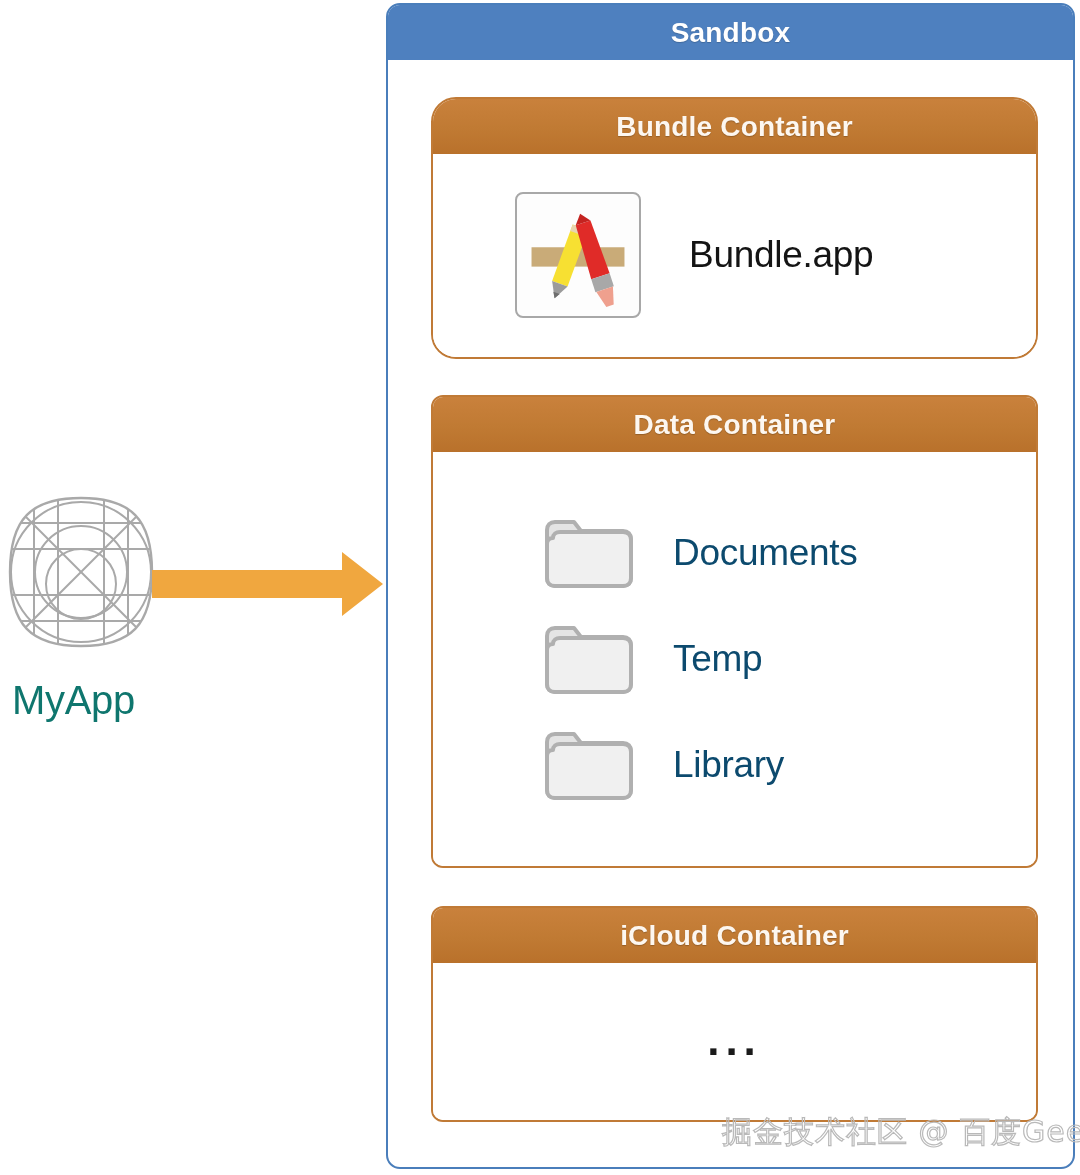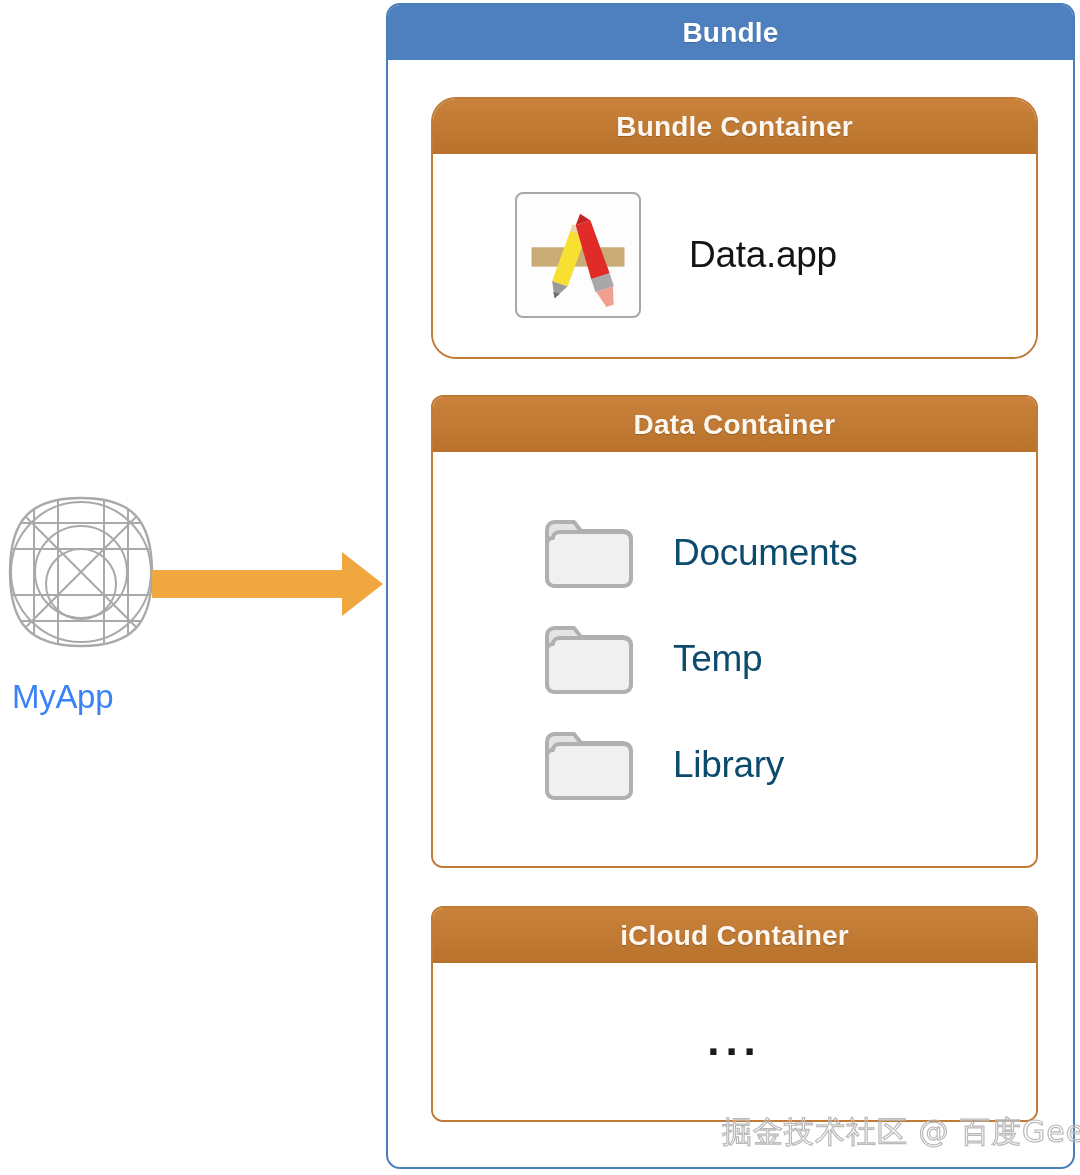--- a/index.html
+++ b/index.html
@@ -9,21 +9,21 @@
     font-family: "Liberation Sans", sans-serif;
     overflow: hidden;
   }
   #stage { position: relative; width: 1080px; height: 1175px; background: #fff; }
 
   
   #app-node { position: absolute; left: 6px; top: 495px; width: 160px; height: 230px; }
   #app-grid-icon { position: absolute; left: 0; top: 0; width: 150px; height: 155px; }
   #app-label {
     position: absolute; left: 12px; top: 678px;
-    font-size: 33px; color: #3b82f6; letter-spacing: -0.3px;
+    font-size: 40px; color: #0f766e; letter-spacing: -0.3px;
     white-space: nowrap;
   }
 
   
   #arrow { position: absolute; left: 152px; top: 548px; width: 232px; height: 72px; }
 
   
   #sandbox {
     position: absolute; left: 386px; top: 3px;
     width: 689px; height: 1166px;
@@ -140,21 +140,21 @@
   </div>
   <div id="app-label">MyApp</div>
 
   <svg id="arrow" viewBox="0 0 232 72">
     <path d="M0 22 L190 22 L190 4 L231 36 L190 68 L190 50 L0 50 Z" fill="#f0a73f"></path>
   </svg>
 
   <div id="sandbox">
 
     <div id="sandbox-header">
-      <span id="sandbox-title">Bundle</span>
+      <span id="sandbox-title">Sandbox</span>
     </div>
 
     <div id="bundle-container" class="container-card">
       <div class="container-header">
         <span class="container-title">Bundle Container</span>
       </div>
       <div class="container-body" style="height:205px;">
         <div id="bundle-row">
           <div id="appicon-tile">
             <svg id="appicon-art" viewBox="0 0 126 126">
@@ -169,21 +169,21 @@
               </g>
 
               <g transform="rotate(-18 80 66)">
                 <polygon points="72,28 88,28 90,86 70,86" fill="#e02b28"></polygon>
                 <polygon points="72,28 88,28 80,18" fill="#c42320"></polygon>
                 <rect x="70" y="86" width="20" height="14" fill="#a8a8a8"></rect>
                 <polygon points="71,100 89,100 84,118 76,118" fill="#efa08e"></polygon>
               </g>
             </svg>
           </div>
-          <span id="bundle-item-label">Data.app</span>
+          <span id="bundle-item-label">Bundle.app</span>
         </div>
       </div>
     </div>
 
     <div id="data-container" class="container-card">
       <div class="container-header">
         <span class="container-title">Data Container</span>
       </div>
       <div class="container-body" style="height:416px;">
         <div id="folder-list">

